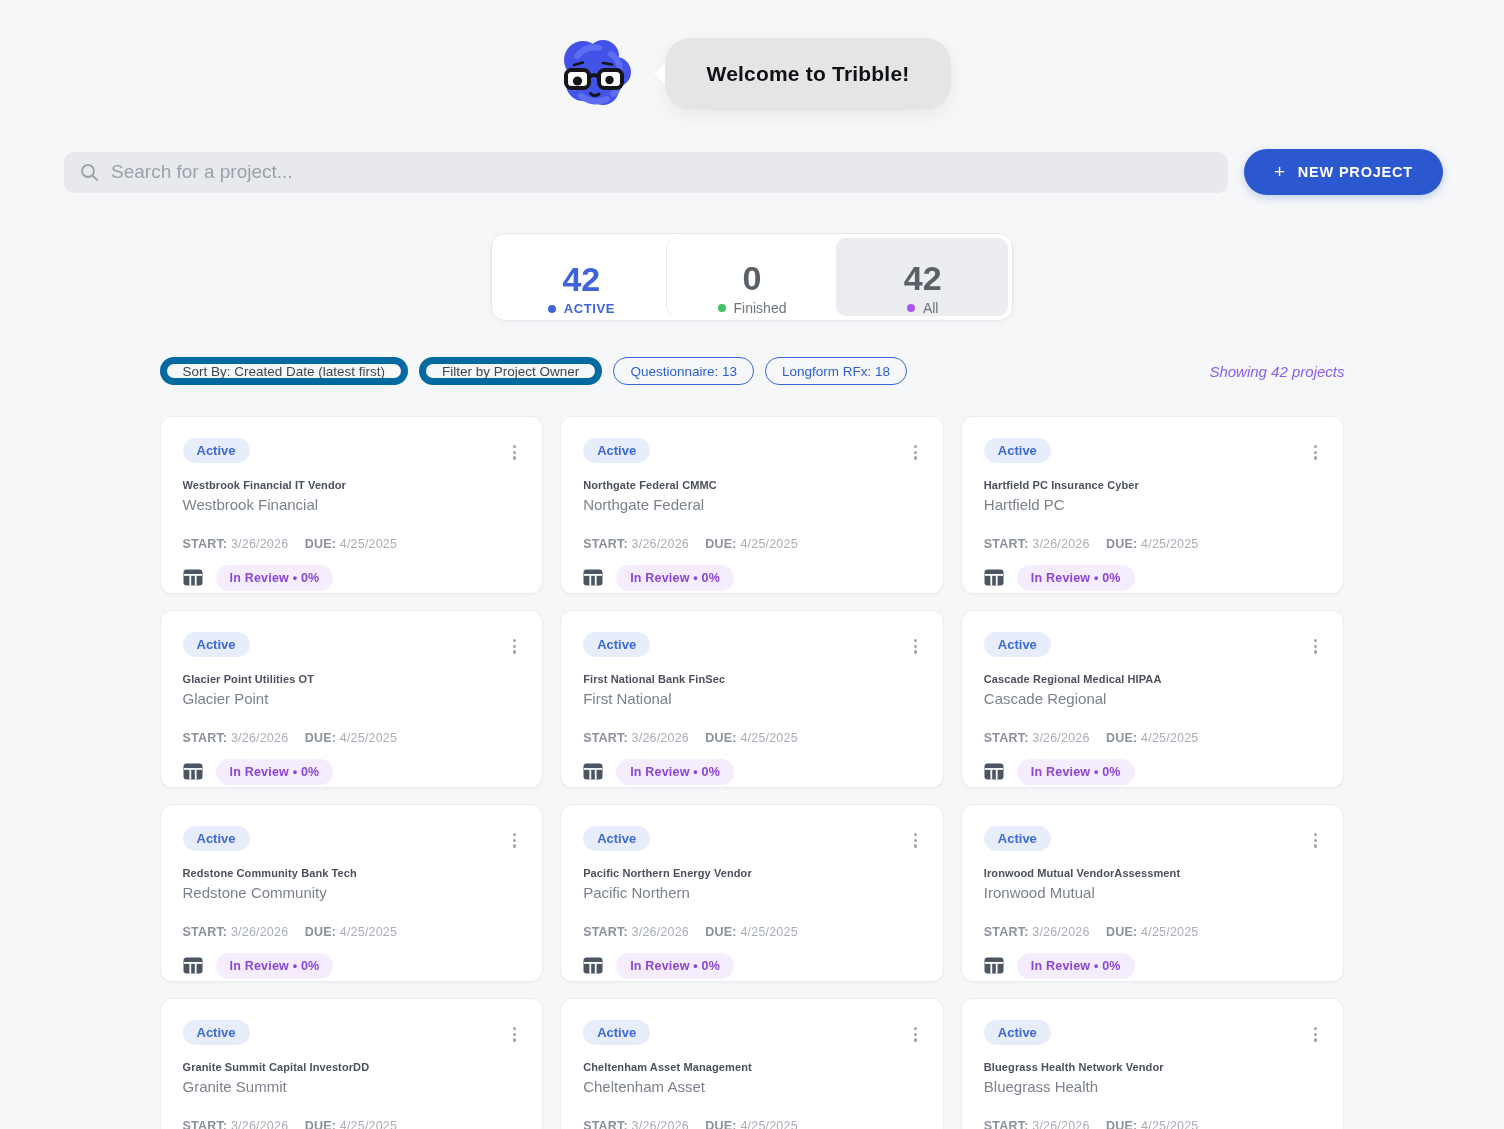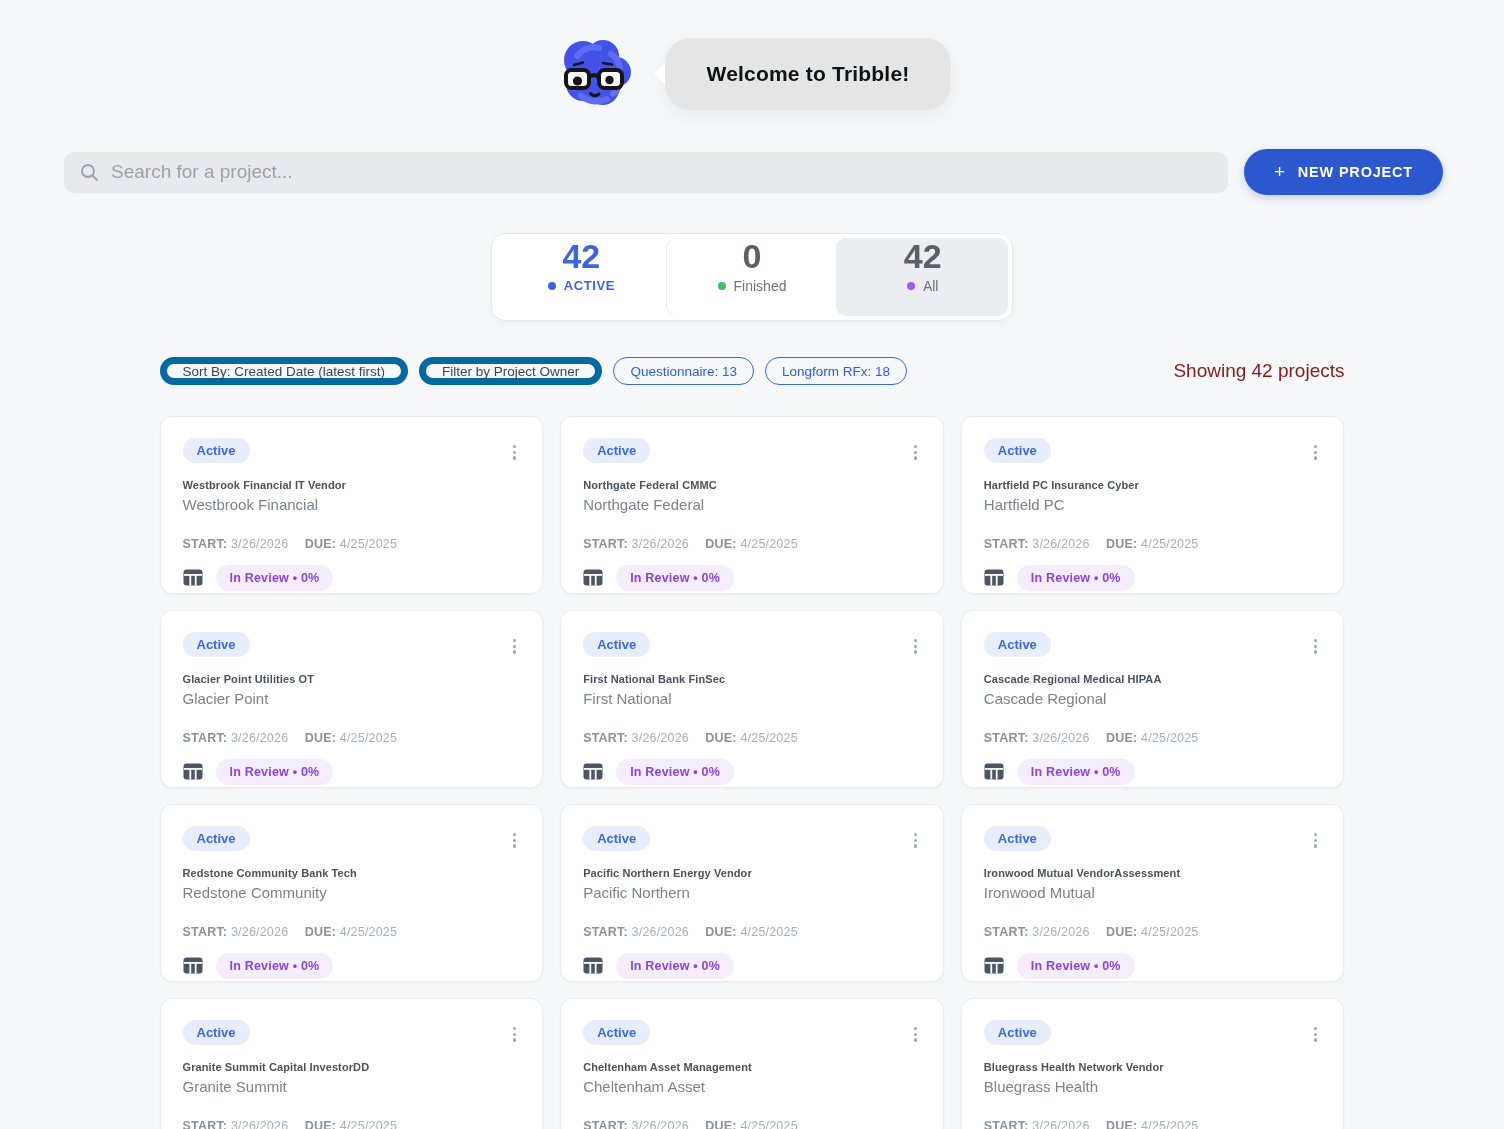--- a/index.html
+++ b/index.html
@@ -43,21 +43,21 @@
   }
   .new-project-btn .plus { font-size:19px; font-weight:normal; line-height:1; margin-top:-1px; }
 
   
   .stats-card {
     width:522px; margin:38px auto 0; background:#ffffff; border:1px solid #e7e8ec;
     border-radius:14px; box-shadow:0 2px 6px rgba(20,20,40,.04);
     display:flex; padding:4px; height:88px;
   }
   .stat-cell {
-    flex:1; display:flex; flex-direction:column; align-items:center; justify-content:flex-start;
+    flex:1; display:flex; flex-direction:column; align-items:center; justify-content:flex-end;
     gap:3px; border-radius:10px;
   }
   .stat-cell.divided { box-shadow:-1px 0 0 #e9eaee; }
   .stat-cell.selected { background:#ecedf0; }
   .stat-value { font-size:34px; font-weight:bold; color:#596067; line-height:1.1; }
   .stat-cell.accent .stat-value { color:#3e63dd; }
   .stat-label-row { display:flex; align-items:center; gap:8px; }
   .stat-dot { width:8px; height:8px; border-radius:50%; }
   .dot-blue { background:#3e63dd; }
   .dot-green { background:#3fc262; }
@@ -67,21 +67,21 @@
 
   
   .filters-row { width:1185px; margin:36px auto 0; display:flex; align-items:center; gap:11px; }
   .chip {
     height:28px; display:inline-flex; align-items:center; border-radius:999px;
     padding:0 16px; font-size:13.5px; background:transparent; cursor:pointer;
     font-family:"Liberation Sans", sans-serif; white-space:nowrap;
   }
   .chip.gray { border:7px solid #0369a1; color:#3f454d; }
   .chip.blue { border:1px solid #3a67d9; color:#2e5fd6; }
-  .showing-text { margin-left:auto; font-size:19px; color:#7f1d1d; }
+  .showing-text { margin-left:auto; font-size:15px; font-style:italic; color:#8b5cf6; }
 
   
   .cards-grid {
     width:1185px; margin:31px auto 0;
     display:grid; grid-template-columns:repeat(3,1fr); gap:16px 17px;
   }
   .card {
     background:#ffffff; border:1px solid #ececef; border-radius:12px;
     box-shadow:0 1px 3px rgba(20,20,40,.04);
     padding:21px 22px 22px; height:178px;

